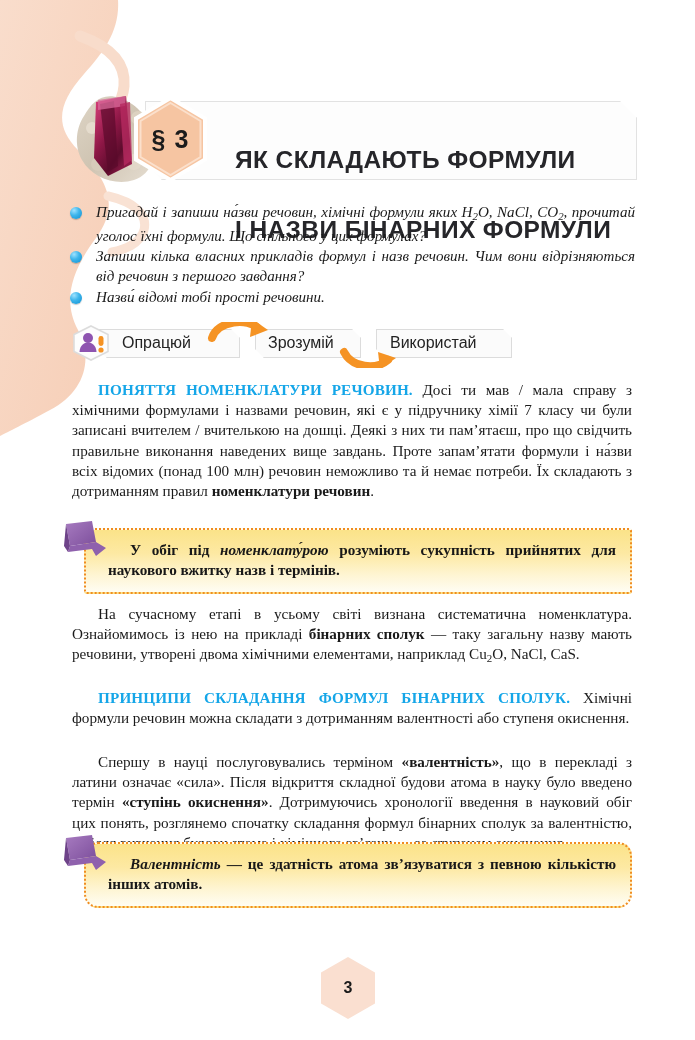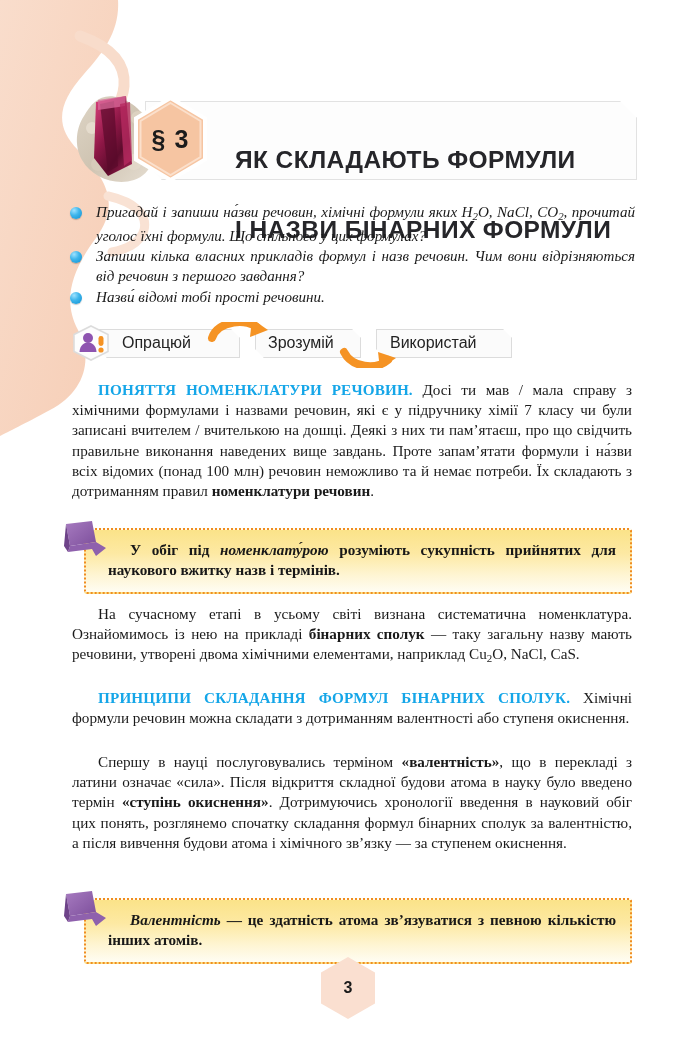--- a/index.html
+++ b/index.html
@@ -193,21 +193,21 @@
     padding: 10px 14px 11px 22px;
     font-size: 15.2px;
     line-height: 20.4px;
     font-weight: bold;
     color: #181818;
     text-align: justify;
     z-index: 3;
   }
   .callout .first-indent { text-indent: 22px; display: block; }
   .callout-1 { top: 528px; }
-  .callout-2 { top: 898px; }
+  .callout-2 { top: 842px; border-radius: 14px; }
   .ribbon {
     position: absolute;
     left: -24px; top: -12px;
     width: 56px; height: 44px;
     z-index: 5;
   }
 
   
   .pagenum {
     position: absolute;

